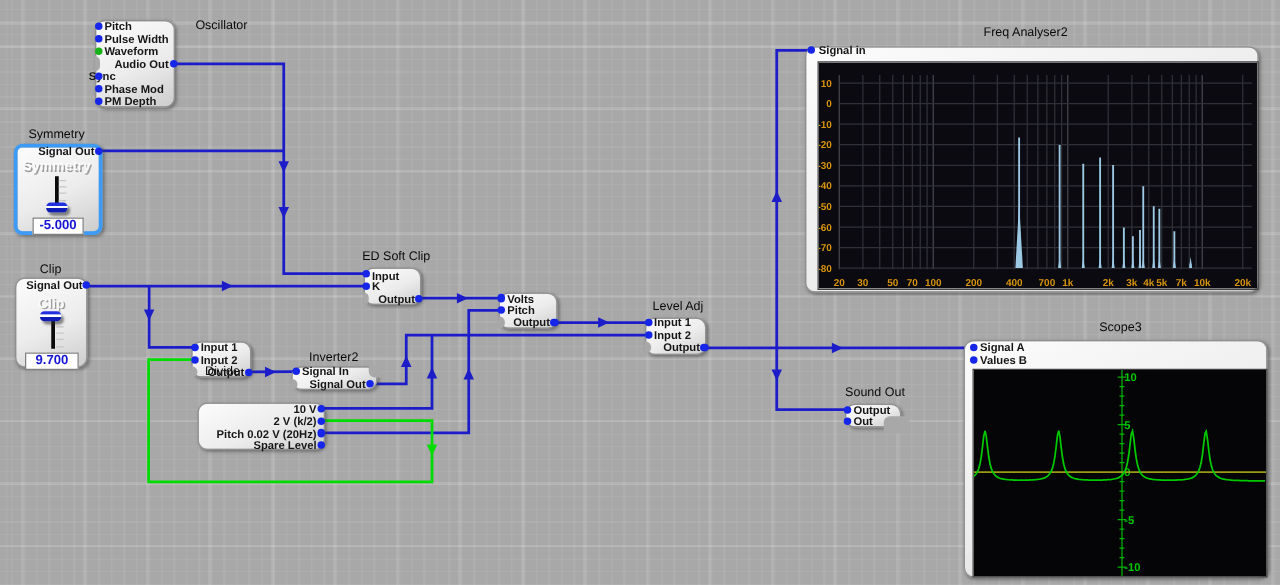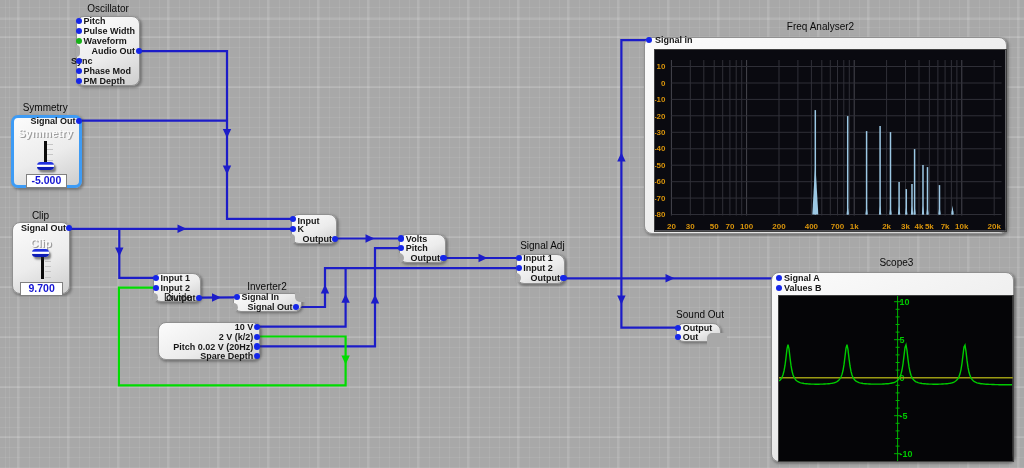--- a/index.html
+++ b/index.html
@@ -204,21 +204,21 @@
       <line x1="116.6" y1="150.1" x2="120.6" y2="150.1" stroke="#00b400" stroke-width="1"></line>
       <line x1="115.1" y1="157.7" x2="122.1" y2="157.7" stroke="#00b400" stroke-width="1"></line>
       <text x="120.4" y="9.2" class="sl">10</text>
       <text x="120.4" y="47.2" class="sl">5</text>
       <text x="120.4" y="85.2" class="sl">0</text>
       <text x="120.4" y="123.2" class="sl">-5</text>
       <text x="120.4" y="161.2" class="sl">-10</text>
       <line x1="0" y1="81.7" x2="233.8" y2="81.7" stroke="#9c9c14" stroke-width="1.4"></line>
       <polyline points="0,85.1 1,84.2 2,83 3,81.3 4,78.8 5,75 6,69.5 7,61.6 8,52.9 9,48.7 10,52.9 11,61.6 12,69.4 13,75 14,78.7 15,81.2 16,82.9 17,84.2 18,85 19,85.7 20,86.2 21,86.6 22,86.9 23,87.1 24,87.3 25,87.5 26,87.6 27,87.7 28,87.8 29,87.9 30,88 31,88 32,88.1 33,88.1 34,88.1 35,88.1 36,88.2 37,88.2 38,88.2 39,88.2 40,88.2 41,88.1 42,88.1 43,88.1 44,88.1 45,88 46,88 47,87.9 48,87.9 49,87.8 50,87.7 51,87.6 52,87.4 53,87.3 54,87.1 55,86.8 56,86.5 57,86.1 58,85.6 59,84.9 60,84 61,82.7 62,81 63,78.4 64,74.5 65,68.7 66,60.7 67,52.1 68,48.6 69,53.6 70,62.4 71,70 72,75.4 73,79 74,81.4 75,83 76,84.2 77,85.1 78,85.7 79,86.2 80,86.6 81,86.9 82,87.1 83,87.3 84,87.5 85,87.6 86,87.7 87,87.8 88,87.9 89,87.9 90,88 91,88 92,88.1 93,88.1 94,88.1 95,88.1 96,88.1 97,88.1 98,88.1 99,88.1 100,88.1 101,88.1 102,88.1 103,88.1 104,88 105,88 106,87.9 107,87.8 108,87.8 109,87.7 110,87.6 111,87.4 112,87.2 113,87 114,86.8 115,86.5 116,86.1 117,85.5 118,84.8 119,83.9 120,82.6 121,80.7 122,78 123,74 124,68 125,59.8 126,51.4 127,48.8 128,54.5 129,63.3 130,70.7 131,75.8 132,79.2 133,81.6 134,83.2 135,84.3 136,85.1 137,85.8 138,86.2 139,86.6 140,86.9 141,87.1 142,87.3 143,87.5 144,87.6 145,87.7 146,87.8 147,87.9 148,88 149,88 150,88.1 151,88.1 152,88.1 153,88.1 154,88.2 155,88.2 156,88.2 157,88.2 158,88.2 159,88.2 160,88.1 161,88.1 162,88.1 163,88 164,88 165,87.9 166,87.9 167,87.8 168,87.7 169,87.6 170,87.4 171,87.3 172,87.1 173,86.8 174,86.5 175,86.1 176,85.5 177,84.8 178,83.8 179,82.5 180,80.6 181,77.8 182,73.6 183,67.3 184,58.9 185,50.9 186,49.1 187,55.4 188,64.2 189,71.4 190,76.3 191,79.6 192,81.9 193,83.4 194,84.5 195,85.3 196,85.9 197,86.4 198,86.8 199,87.1 200,87.3 201,87.5 202,87.7 203,87.8 204,87.9 205,88 206,88.1 207,88.2 208,88.3 209,88.3 210,88.4 211,88.4 212,88.4 213,88.5 214,88.5 215,88.5 216,88.6 217,88.6 218,88.6 219,88.6 220,88.7 221,88.7 222,88.7 223,88.7 224,88.7 225,88.7 226,88.7 227,88.7 228,88.8 229,88.8 230,88.8 231,88.8 232,88.8 233,88.8" fill="none" stroke="#00ca00" stroke-width="1.4"></polyline>
     </svg>
-<div class="ttl" style="left:18px;top:3px;">Oscillator</div>
+<div class="ttl" style="left:18px;top:15px;text-align:right;">Oscillator</div>
     <div class="pl" style="left:83.5px;top:16.3px;">Pitch</div>
     <div class="pl" style="left:83.5px;top:26.2px;">Pulse Width</div>
     <div class="pl" style="left:83.5px;top:36.1px;">Waveform</div>
     <div class="pl plr" style="left:15px;top:46px;">Audio Out</div>
     <div class="pl" style="left:71px;top:55.9px;">Sync</div>
     <div class="pl" style="left:83.5px;top:65.8px;">Phase Mod</div>
     <div class="pl" style="left:83.5px;top:75.7px;">PM Depth</div>
     <div class="ttl" style="left:-44.8px;top:102.3px;">Symmetry</div>
     <div class="pl plr" style="left:-44.5px;top:115.8px;">Signal Out</div>
     <div class="big" style="left:18px;top:128px;width:54px;">Symmetry</div>
@@ -242,28 +242,29 @@
     <div class="ttl" style="left:88px;top:247px;margin-top:45px;">Divide</div>
     <div class="pl" style="left:160.5px;top:272.9px;">Input 1</div>
     <div class="pl" style="left:160.5px;top:282.7px;">Input 2</div>
     <div class="pl plr" style="left:75.5px;top:292.6px;">Output</div>
     <div class="ttl" style="left:177px;top:280.8px;">Inverter2</div>
     <div class="pl" style="left:241.5px;top:292.4px;">Signal In</div>
     <div class="pl plr" style="left:172.5px;top:302.2px;">Signal Out</div>
     <div class="pl plr" style="left:133.3px;top:321.9px;">10 V</div>
     <div class="pl plr" style="left:133.3px;top:331.7px;">2 V (k/2)</div>
     <div class="pl plr" style="left:133.3px;top:341.5px;">Pitch 0.02 V (20Hz)</div>
-    <div class="pl plr" style="left:133.3px;top:351.3px;">Spare Depth</div>
+    <div class="pl plr" style="left:133.3px;top:351.3px;">Spare Level</div>
+    <div class="ttl" style="left:227px;top:200.1px;">ED Soft Clip</div>
     <div class="pl" style="left:297.5px;top:216px;">Input</div>
     <div class="pl" style="left:297.5px;top:224.1px;">K</div>
     <div class="pl plr" style="left:212px;top:233.7px;">Output</div>
     <div class="pl" style="left:405.8px;top:233.5px;">Volts</div>
     <div class="pl" style="left:405.8px;top:243.2px;">Pitch</div>
     <div class="pl plr" style="left:320px;top:253px;">Output</div>
-    <div class="ttl" style="left:452.4px;top:240.2px;">Signal Adj</div>
+    <div class="ttl" style="left:452.4px;top:240.2px;">Level Adj</div>
     <div class="pl" style="left:523.3px;top:253px;">Input 1</div>
     <div class="pl" style="left:523.3px;top:263.2px;">Input 2</div>
     <div class="pl plr" style="left:440px;top:273.3px;">Output</div>
     <div class="ttl" style="left:610px;top:309.4px;">Sound Out</div>
     <div class="pl" style="left:682.8px;top:322.6px;">Output</div>
     <div class="pl" style="left:682.8px;top:331.7px;">Out</div>
     <div class="ttl" style="left:730.5px;top:21.3px;">Freq Analyser2</div>
     <div class="pl" style="left:655px;top:35.4px;">Signal in</div>
     <div class="ttl" style="left:806.4px;top:257.4px;">Scope3</div>
     <div class="pl" style="left:784px;top:273.4px;">Signal A</div>

